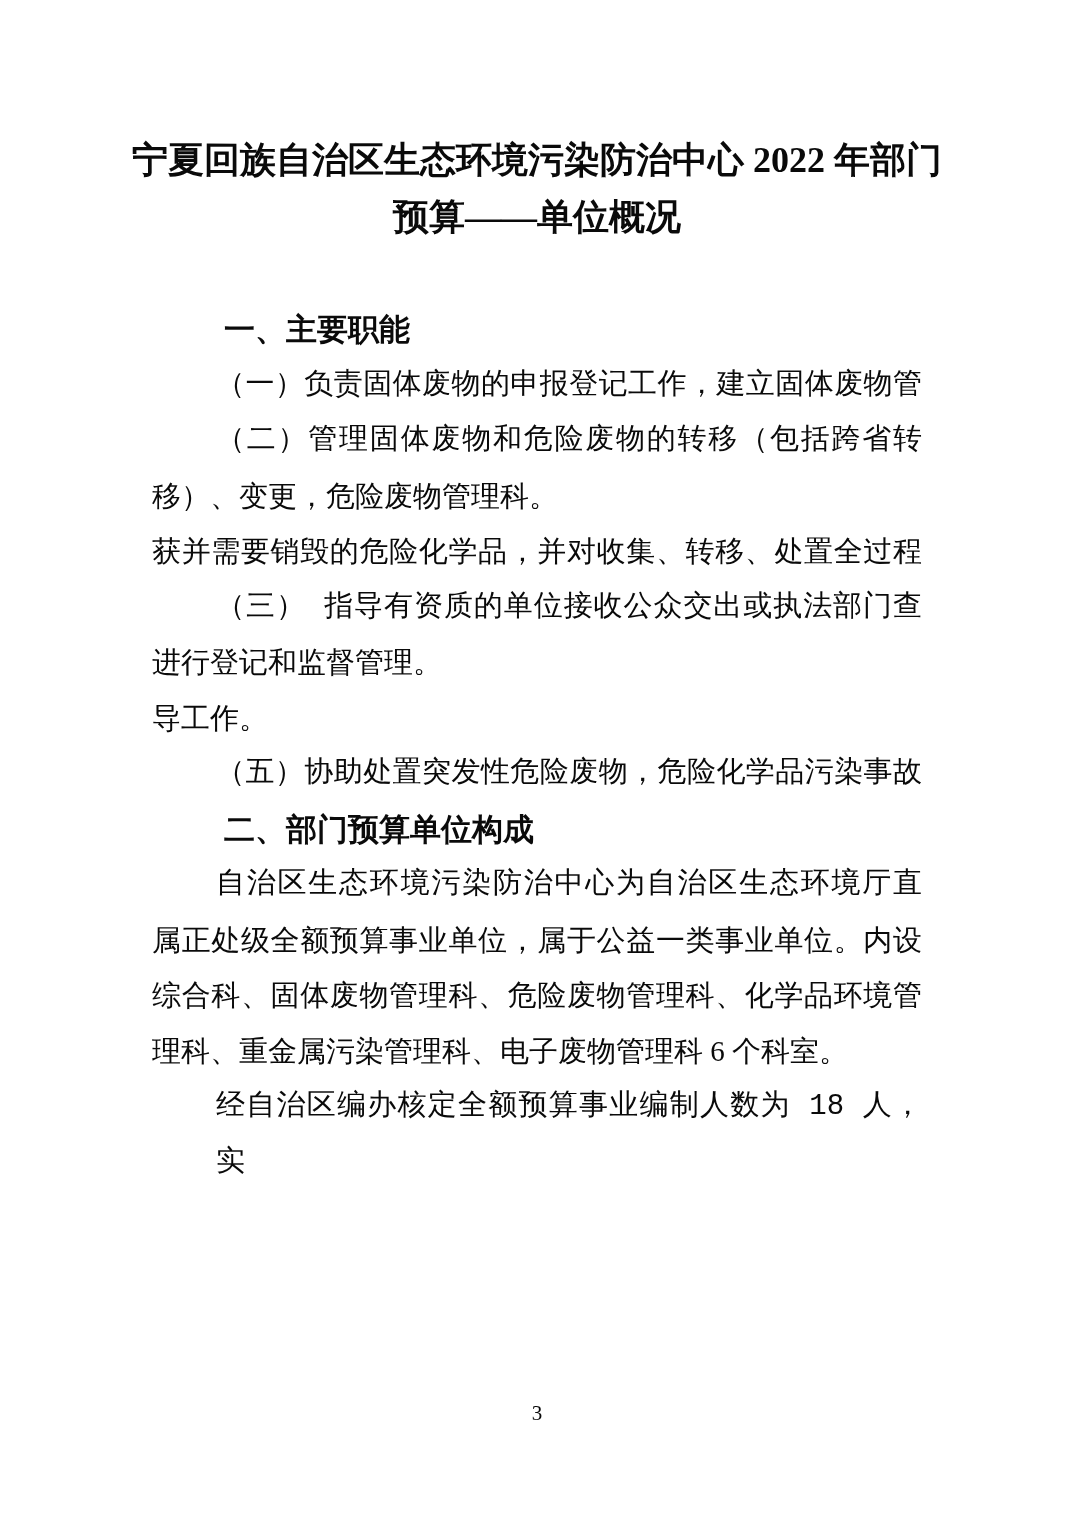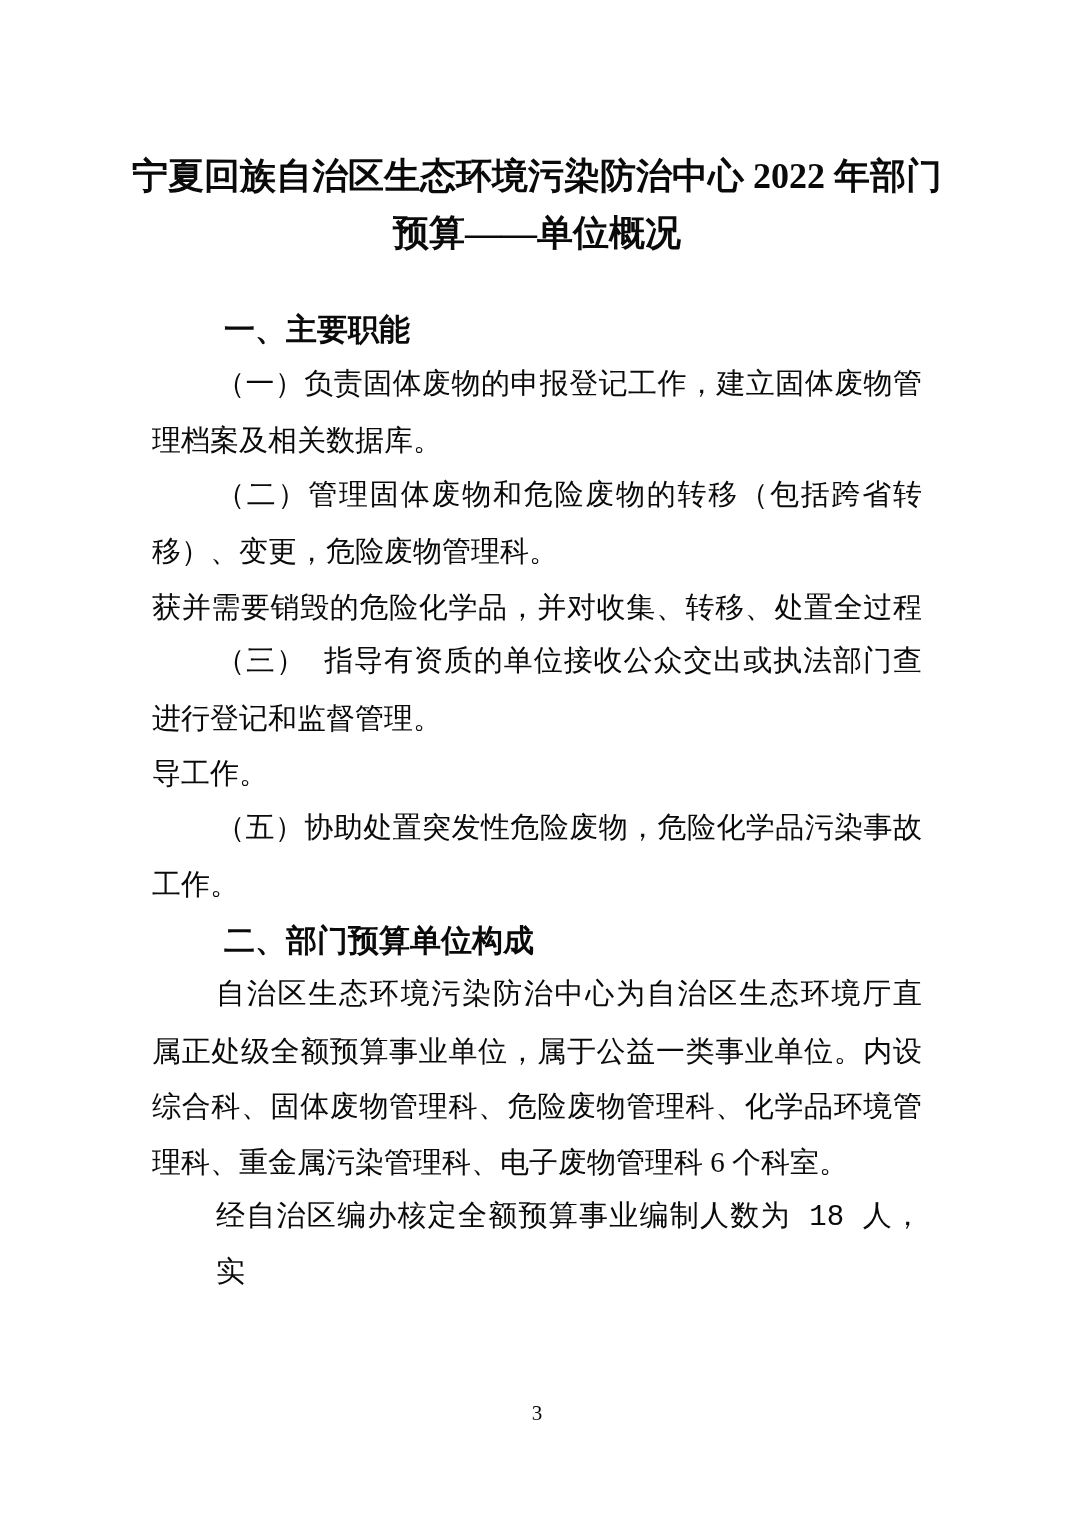--- a/index.html
+++ b/index.html
@@ -10,21 +10,21 @@
   .page {
     position: relative;
     width: 1074px;
     height: 1520px;
     background: #ffffff;
     color: #0a0a0a;
     overflow: hidden;
   }
   .title-block {
     position: absolute;
-    top: 148px;
+    top: 132px;
     left: 0;
     width: 1074px;
     text-align: center;
     font-family: "Liberation Serif", "DejaVu Serif", serif;
     font-weight: bold;
     font-size: 36px;
     line-height: 57px;
   }
   .content {
     position: absolute;
@@ -71,29 +71,27 @@
 
   <div class="title-block">
     <div class="title-line">宁夏回族自治区生态环境污染防治中心 2022 年部门</div>
     <div class="title-line">预算——单位概况</div>
   </div>
 
   <div class="content">
 
     <div class="line heading">一、主要职能</div>
     <div class="line indent jfull">（一）负责固体废物的申报登记工作，建立固体废物管</div>
-    <div class="line">理档案及相关数据库。</div>
     <div class="line indent jfull">（二）管理固体废物和危险废物的转移（包括跨省转</div>
     <div class="line">移）、变更，危险废物管理科。</div>
     <div class="line jfull">获并需要销毁的危险化学品，并对收集、转移、处置全过程</div>
     <div class="line indent jfull">（三） 指导有资质的单位接收公众交出或执法部门查</div>
     <div class="line">进行登记和监督管理。</div>
     <div class="line">导工作。</div>
     <div class="line indent jfull">（五）协助处置突发性危险废物，危险化学品污染事故</div>
-    <div class="line">工作。</div>
 
     <div class="line heading">二、部门预算单位构成</div>
     <div class="line indent jfull">自治区生态环境污染防治中心为自治区生态环境厅直</div>
     <div class="line jfull">属正处级全额预算事业单位，属于公益一类事业单位。内设</div>
     <div class="line jfull">综合科、固体废物管理科、危险废物管理科、化学品环境管</div>
     <div class="line">理科、重金属污染管理科、电子废物管理科 6 个科室。</div>
     <div class="line indent jfull">经自治区编办核定全额预算事业编制人数为 18 人，实</div>
   </div>
 
   <div class="footer">3</div>

